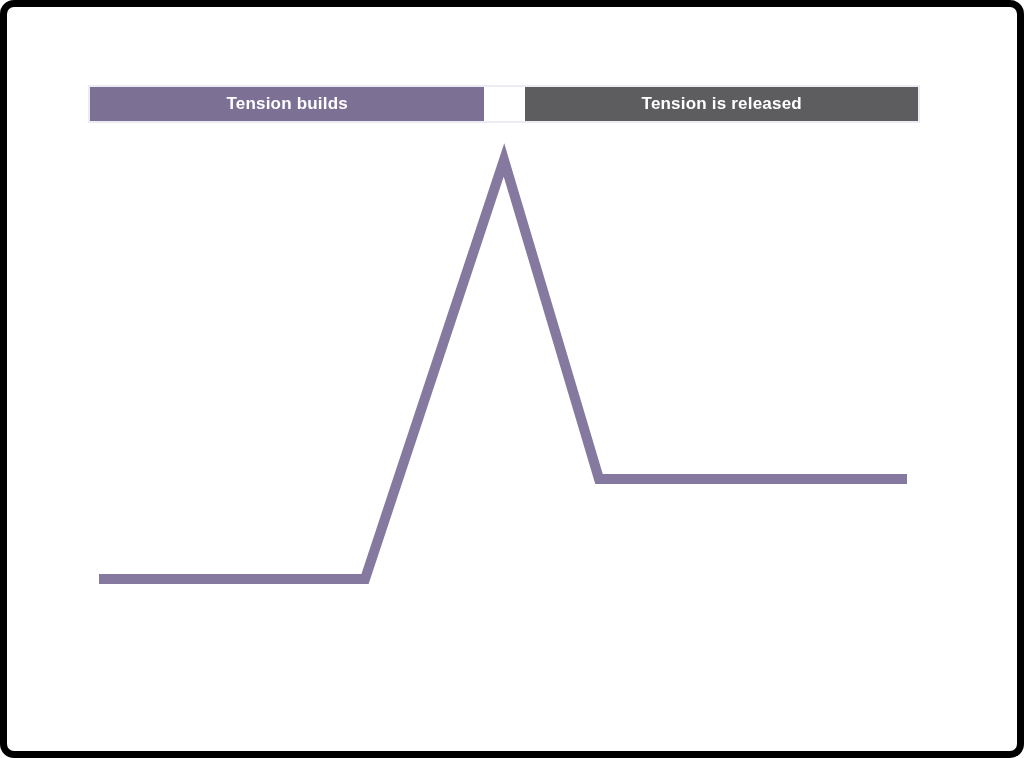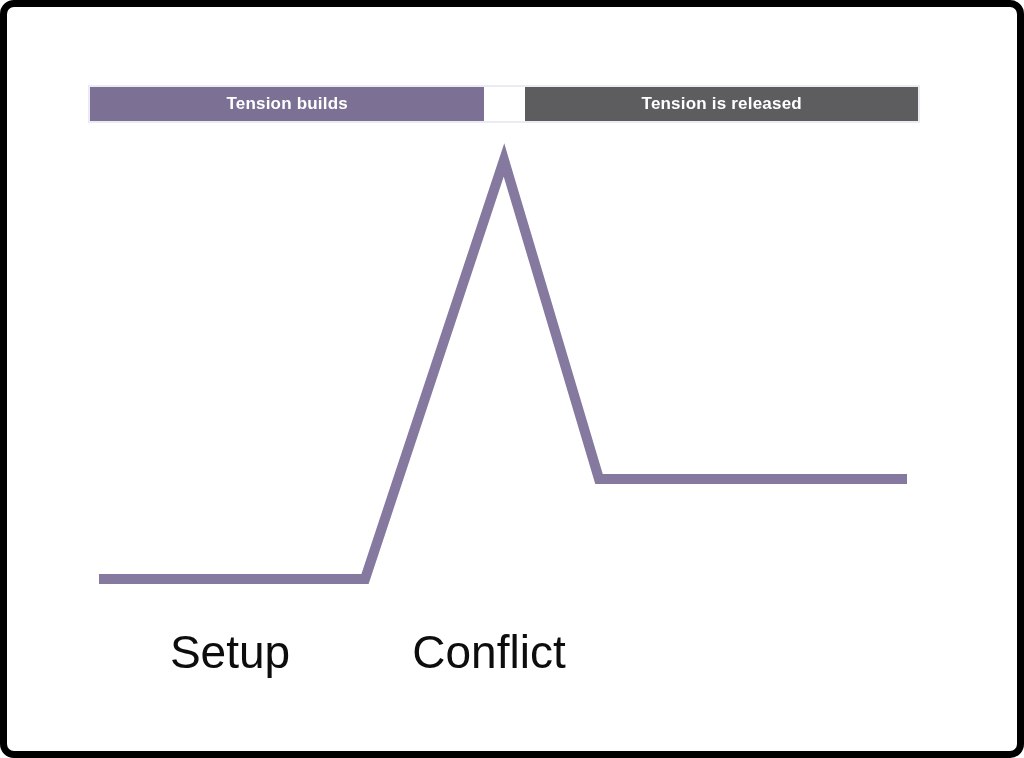--- a/index.html
+++ b/index.html
@@ -69,16 +69,14 @@
     </div>
     <div class="phase-bar second" style="background-color: rgb(93, 92, 94); color: rgb(255, 255, 255); margin-left: 41px;">
       <span>Tension is released</span>
     </div>
   </div>
 
   <svg class="arc-svg" viewBox="0 0 1024 758">
     <polyline fill="none" stroke-linecap="butt" stroke-linejoin="miter" points="92,572 358,572 497,153 592,472 900,472" stroke="#85799f" stroke-width="10"></polyline>
   </svg>
 
-  <span class="stage-label setup">Setup</span>
-  <span class="stage-label conflict">Conflict</span>
 
 </div>
 
 </body></html>

